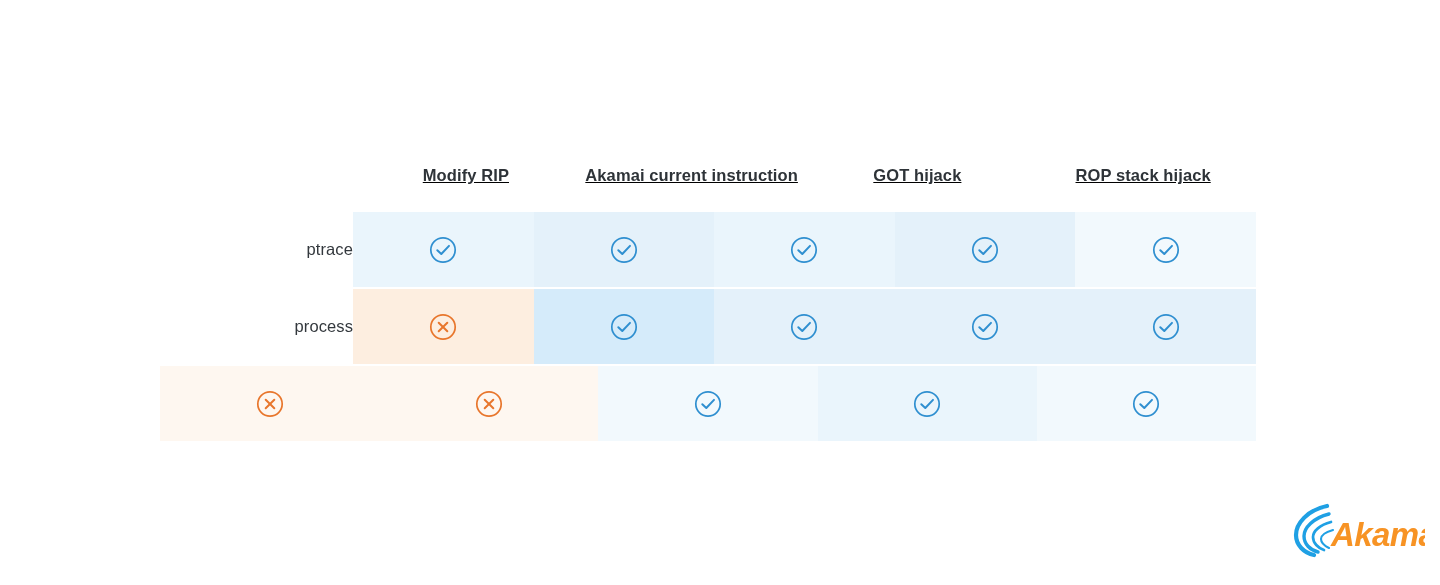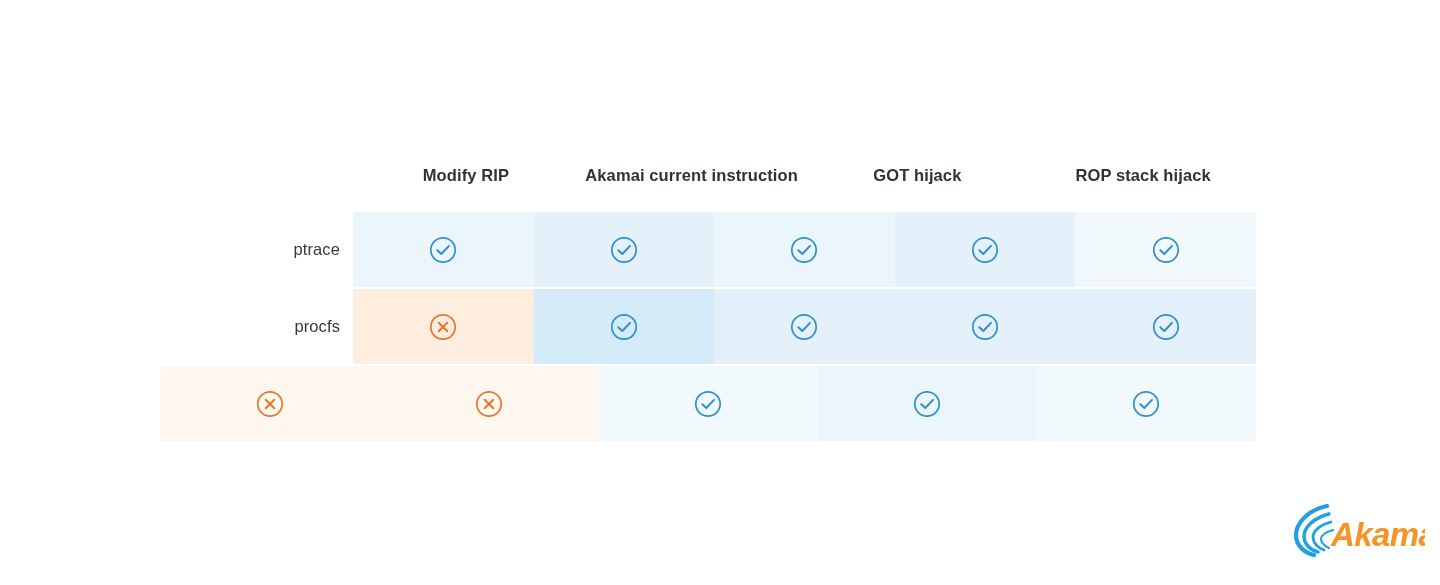--- a/index.html
+++ b/index.html
@@ -32,31 +32,31 @@
     display: flex;
     align-items: stretch;
   }
 
   .rowlabel-cell {
     width: 193px;
     flex: 0 0 193px;
     display: flex;
     align-items: center;
     justify-content: flex-end;
-    padding-right: 13px;
     box-sizing: border-box;
     font-size: 16.5px;
     color: #33383d;
     letter-spacing: .1px;
     white-space: nowrap;
   }
 
   .cells {
     display: flex;
     flex: 1 1 auto;
+    text-decoration: underline;
   }
 
   .col {
     flex: 1 1 0;
     min-width: 0;
   }
 
   
   .header-row {
     height: 72px;
@@ -191,21 +191,21 @@
                   <svg viewBox="0 0 30 30" width="30" height="30" xmlns="http://www.w3.org/2000/svg">
                     <circle cx="15" cy="15" r="12.2" fill="none" stroke="#2f8fd0" stroke-width="1.7"></circle>
                     <path d="M9.3 15.2 L13.3 19 L21 10.9" fill="none" stroke="#2f8fd0" stroke-width="2" stroke-linecap="round" stroke-linejoin="round"></path>
                   </svg>
                 </span>
               </div>
             </div>
           </div>
         </div>
         <div class="matrix-row data-row">
-          <div class="rowlabel-cell">procfs</div>
+          <div class="rowlabel-cell">process</div>
           <div class="cells">
             <div class="col">
               <div class="data-cell" style="background: rgb(253, 238, 224);">
                 <span class="icon">
                   <svg viewBox="0 0 30 30" width="30" height="30" xmlns="http://www.w3.org/2000/svg">
                     <circle cx="15" cy="15" r="12.2" fill="none" stroke="#e8762c" stroke-width="1.7"></circle>
                     <path d="M10.7 10.7 L19.3 19.3 M19.3 10.7 L10.7 19.3" fill="none" stroke="#e8762c" stroke-width="2" stroke-linecap="round"></path>
                   </svg>
                 </span>
               </div>

